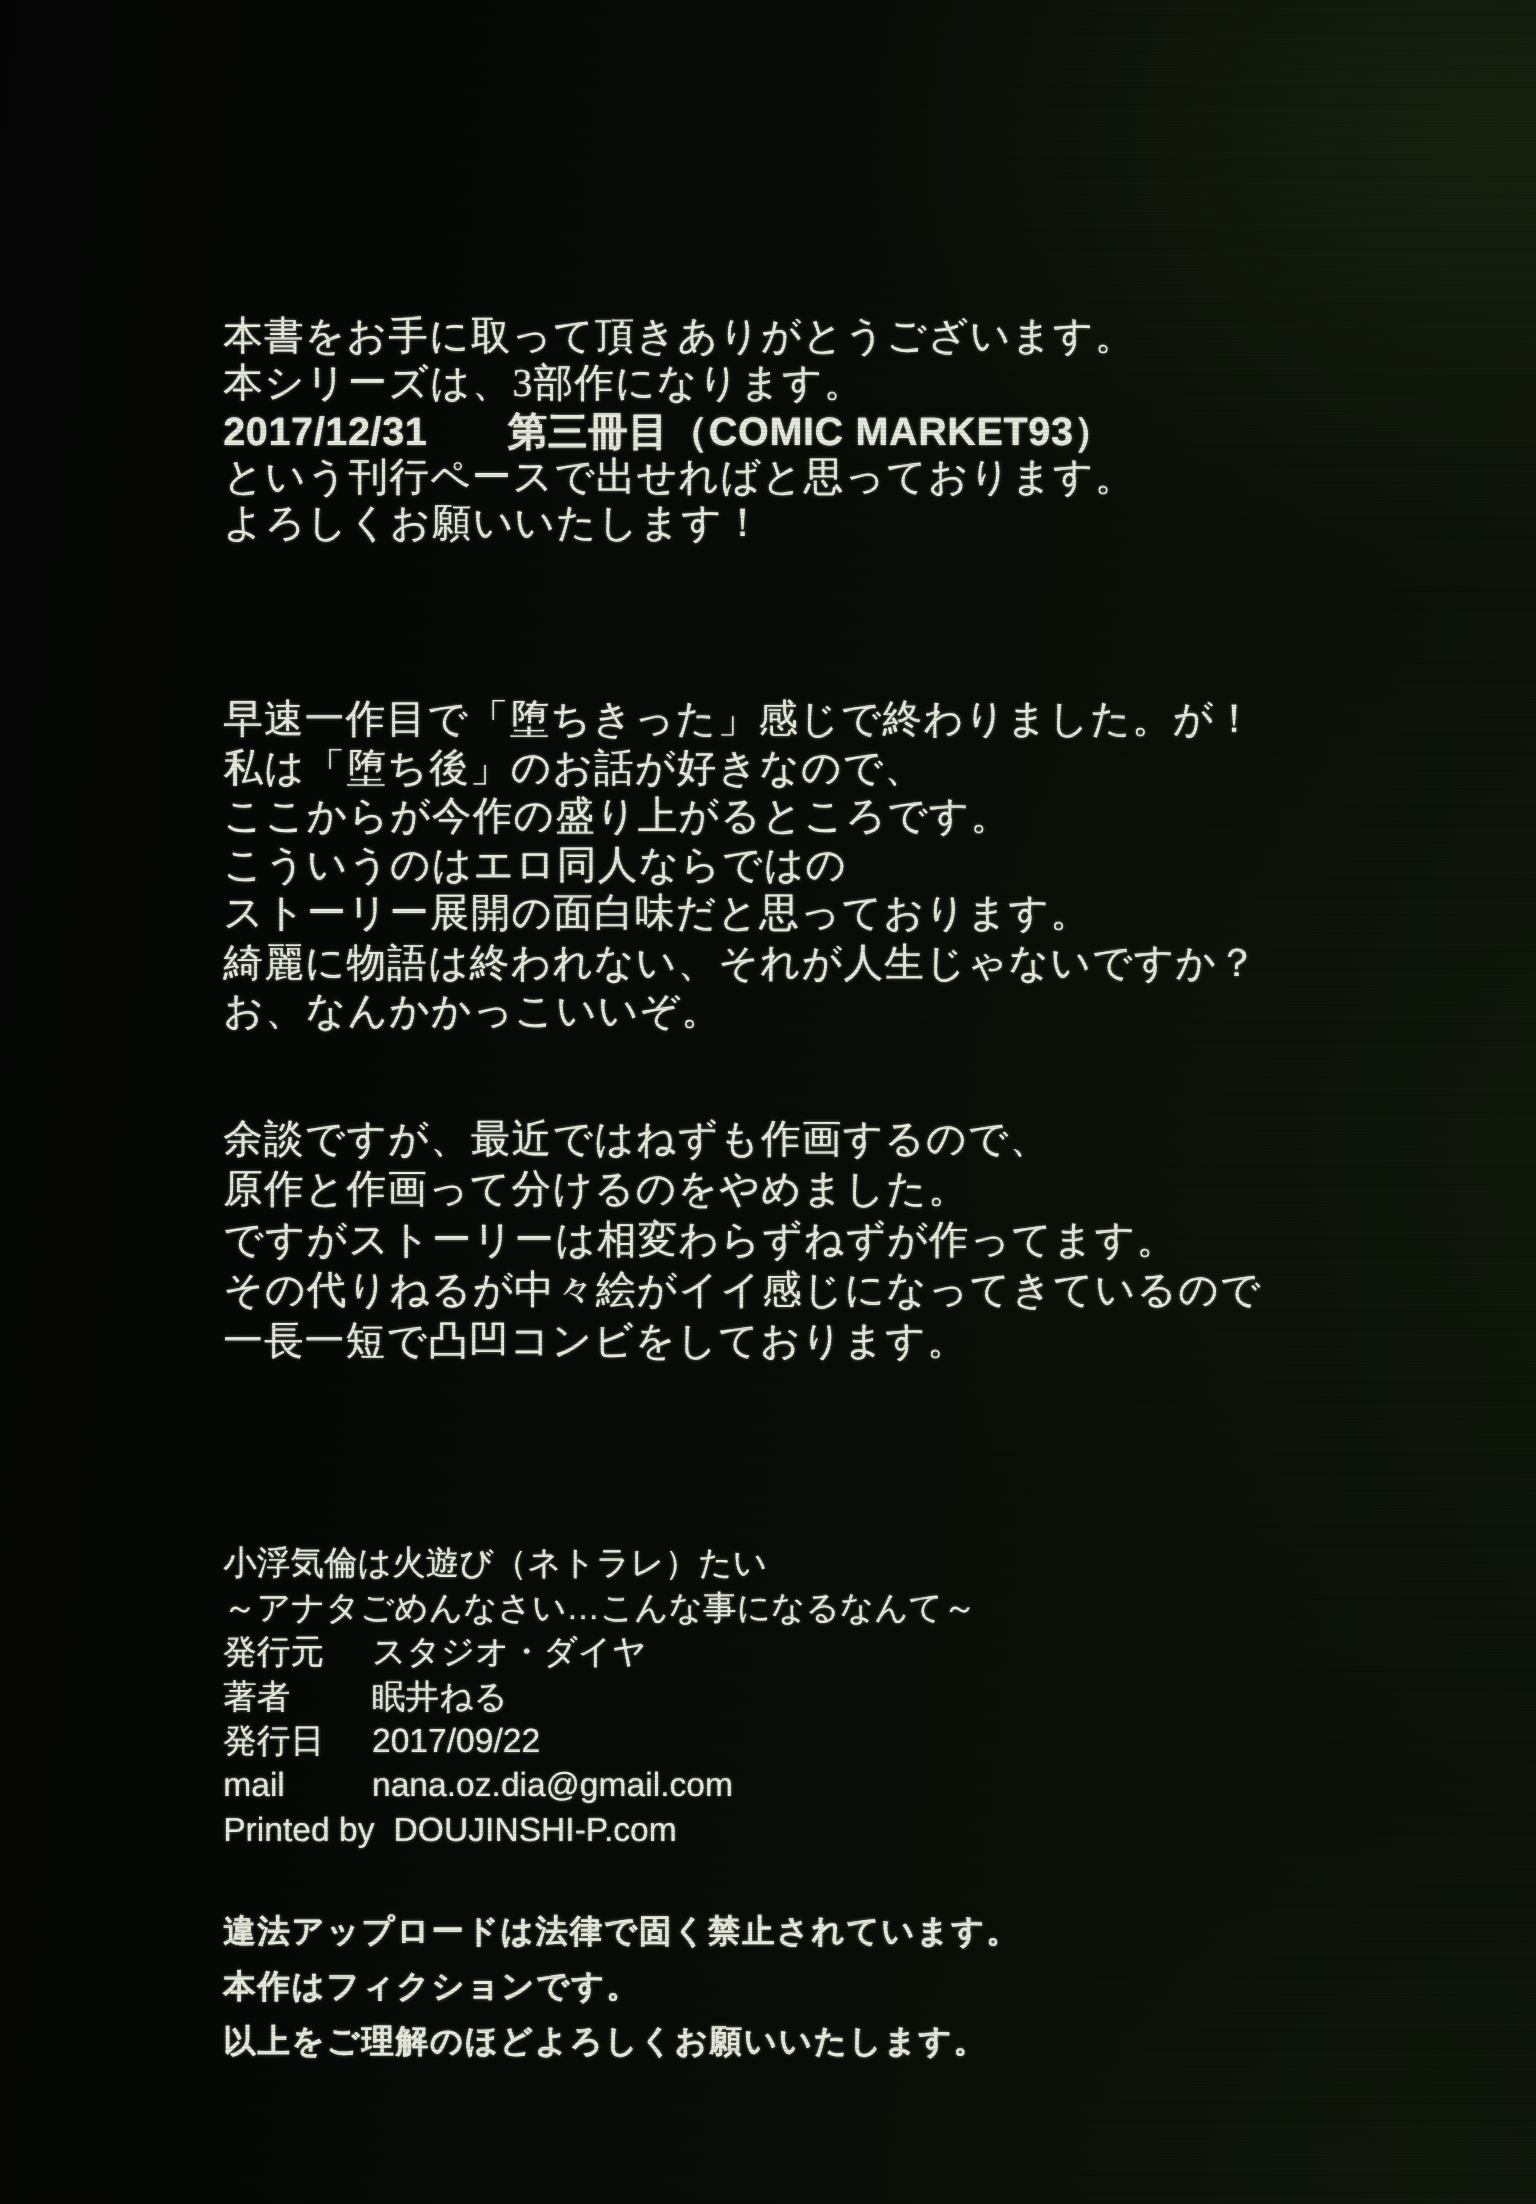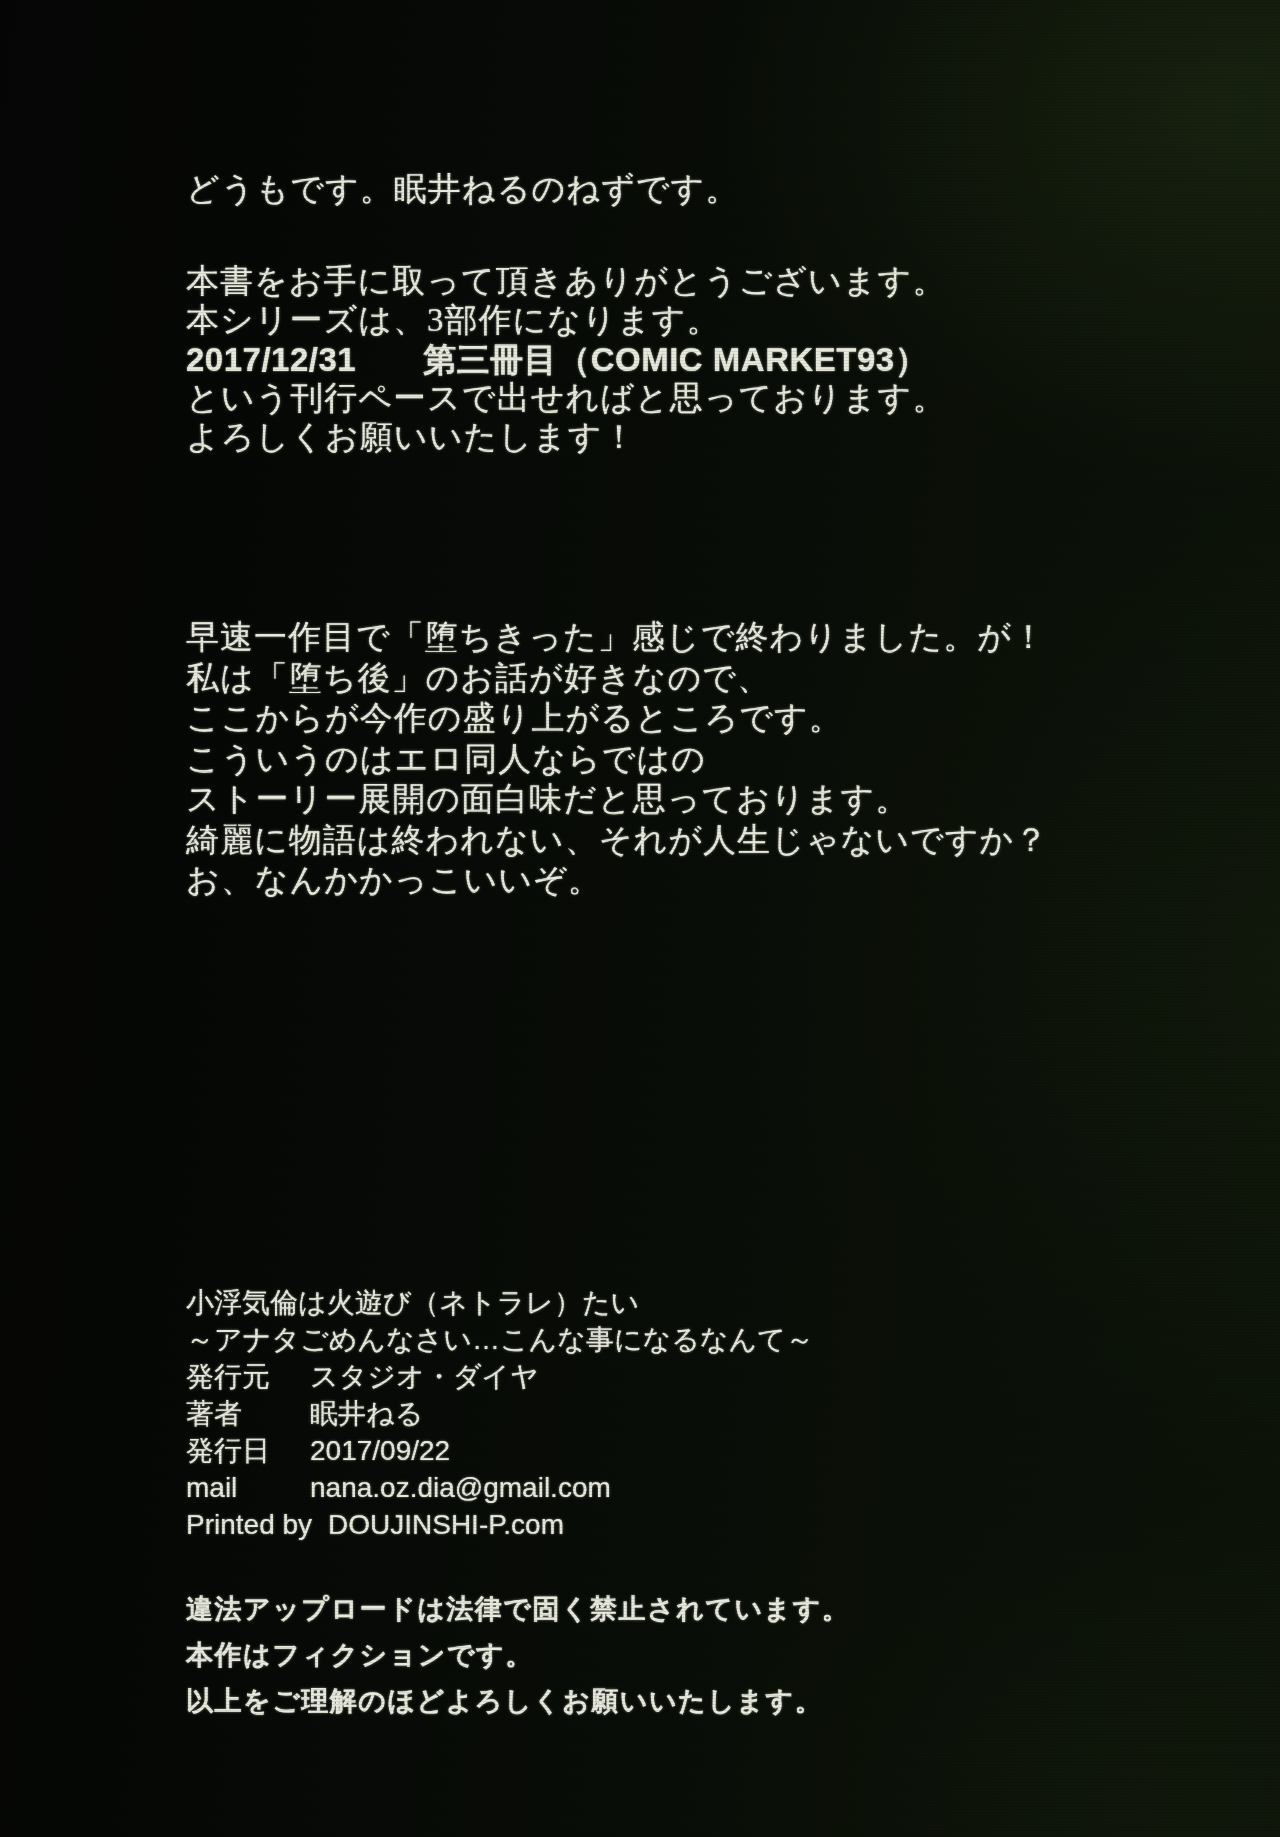--- a/index.html
+++ b/index.html
@@ -20,56 +20,62 @@
     background:repeating-linear-gradient(180deg, rgba(0,0,0,0.16) 0 1px, rgba(0,0,0,0) 1px 3px);
     opacity:.55;
   }
   .block{position:absolute;left:186px;white-space:nowrap;}
   .line{display:block;}
   .soft{text-shadow:0 0 3px rgba(231,235,218,0.45),0 0 1px rgba(231,235,218,0.6);}
   .greeting{top:169px;font-size:33px;line-height:40px;letter-spacing:1px;}
   .intro{top:262px;font-size:33px;letter-spacing:1px;}
   .intro .line{line-height:39px;height:39px;}
   .intro .strong{font-family:"Liberation Sans","DejaVu Sans",sans-serif;font-weight:bold;letter-spacing:0.5px;}
-  .story{top:617px;font-size:33px;letter-spacing:1px;}
+  .story{top:580px;font-size:33px;letter-spacing:1px;}
   .story .line{line-height:40.5px;height:40.5px;}
   .prod{top:929px;font-size:33px;letter-spacing:1px;}
   .prod .line{line-height:42px;height:42px;}
   .colophon{top:1284px;font-size:28px;font-family:"Liberation Sans","DejaVu Sans",sans-serif;}
   .colophon .line{line-height:37px;height:37px;}
   .colophon .lab{display:inline-block;width:124px;}
   .colophon .lab-printed{display:inline-block;width:142px;}
   .legal{top:1586px;font-size:27px;font-weight:bold;letter-spacing:1.5px;}
   .legal .line{line-height:46px;height:46px;}
 </style>
 </head>
 <body>
 
 <div class="page">
 
-  <div class="block greeting soft">どうもです。眠井ねるのねずです。</div>
 
   <div class="block intro soft">
     <span class="line">本書をお手に取って頂きありがとうございます。</span>
     <span class="line">本シリーズは、3部作になります。</span>
     <span class="line strong">2017/12/31　　第三冊目（COMIC MARKET93）</span>
     <span class="line">という刊行ペースで出せればと思っております。</span>
     <span class="line">よろしくお願いいたします！</span>
   </div>
 
   <div class="block story soft">
     <span class="line">早速一作目で「堕ちきった」感じで終わりました。が！</span>
     <span class="line">私は「堕ち後」のお話が好きなので、</span>
     <span class="line">ここからが今作の盛り上がるところです。</span>
     <span class="line">こういうのはエロ同人ならではの</span>
     <span class="line">ストーリー展開の面白味だと思っております。</span>
     <span class="line">綺麗に物語は終われない、それが人生じゃないですか？</span>
     <span class="line">お、なんかかっこいいぞ。</span>
   </div>
 
+  <div class="block prod soft">
+    <span class="line">余談ですが、最近ではねずも作画するので、</span>
+    <span class="line">原作と作画って分けるのをやめました。</span>
+    <span class="line">ですがストーリーは相変わらずねずが作ってます。</span>
+    <span class="line">その代りねるが中々絵がイイ感じになってきているので</span>
+    <span class="line">一長一短で凸凹コンビをしております。</span>
+  </div>
 
   <div class="block colophon soft">
     <span class="line">小浮気倫は火遊び（ネトラレ）たい</span>
     <span class="line">～アナタごめんなさい…こんな事になるなんて～</span>
     <span class="line"><span class="lab">発行元</span><span class="val">スタジオ・ダイヤ</span></span>
     <span class="line"><span class="lab">著者</span><span class="val">眠井ねる</span></span>
     <span class="line"><span class="lab">発行日</span><span class="val">2017/09/22</span></span>
     <span class="line"><span class="lab">mail</span><span class="val">nana.oz.dia@gmail.com</span></span>
     <span class="line"><span class="lab-printed">Printed by</span><span class="val">DOUJINSHI-P.com</span></span>
   </div>

